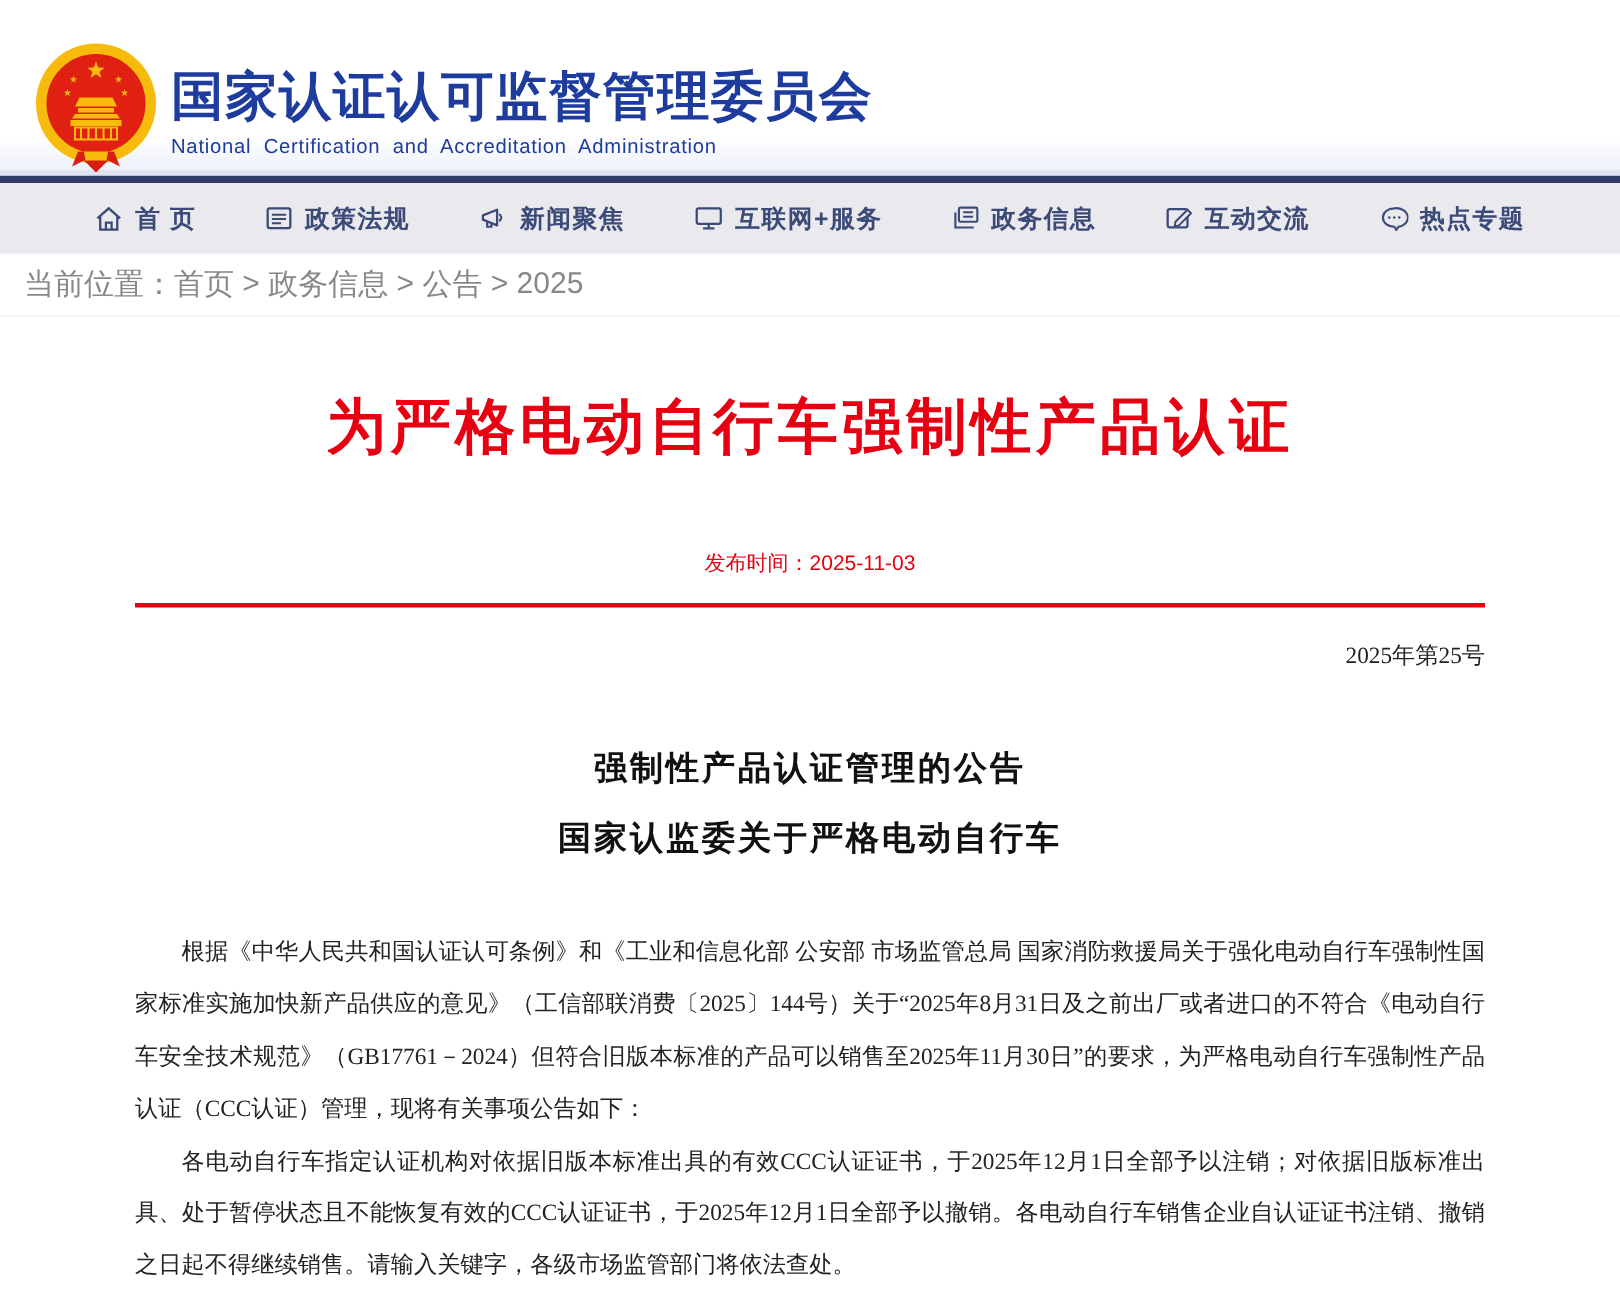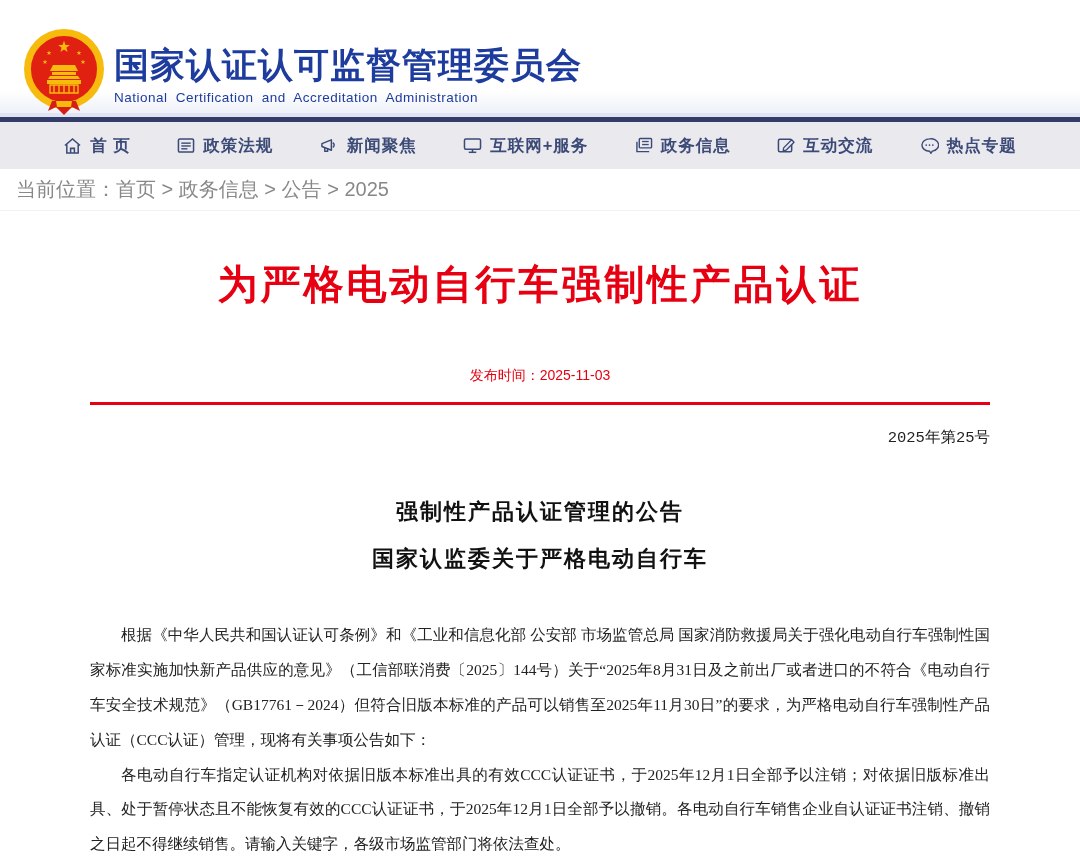--- a/index.html
+++ b/index.html
@@ -73,21 +73,21 @@
   .masthead {
     margin-top: 46px; text-align: center;
     font-size: 40px; font-weight: bold; color: #e60012;
     letter-spacing: 3px; font-family: "Liberation Serif", serif;
   }
   .pub-time {
     margin-top: 55px; text-align: center;
     font-size: 14px; color: #e60012; font-family: "Liberation Sans", sans-serif;
   }
   .red-rule { margin-top: 17px; height: 3px; background: #e60012; }
-  .issue-no { margin-top: 22px; text-align: right; font-size: 15.5px; color: #222; font-family: Liberation Mono, monospace; }
+  .issue-no { margin-top: 22px; text-align: right; font-size: 15.5px; color: #222; }
   .doc-title {
     margin-top: 40px; text-align: center;
     font-size: 22px; font-weight: bold; color: #111;
     line-height: 47px; letter-spacing: 2px;
   }
   .body-text { margin-top: 36px; }
   .body-text p {
     font-size: 15.5px; color: #222; line-height: 2.25;
     text-indent: 2em; text-align: justify;
   }

